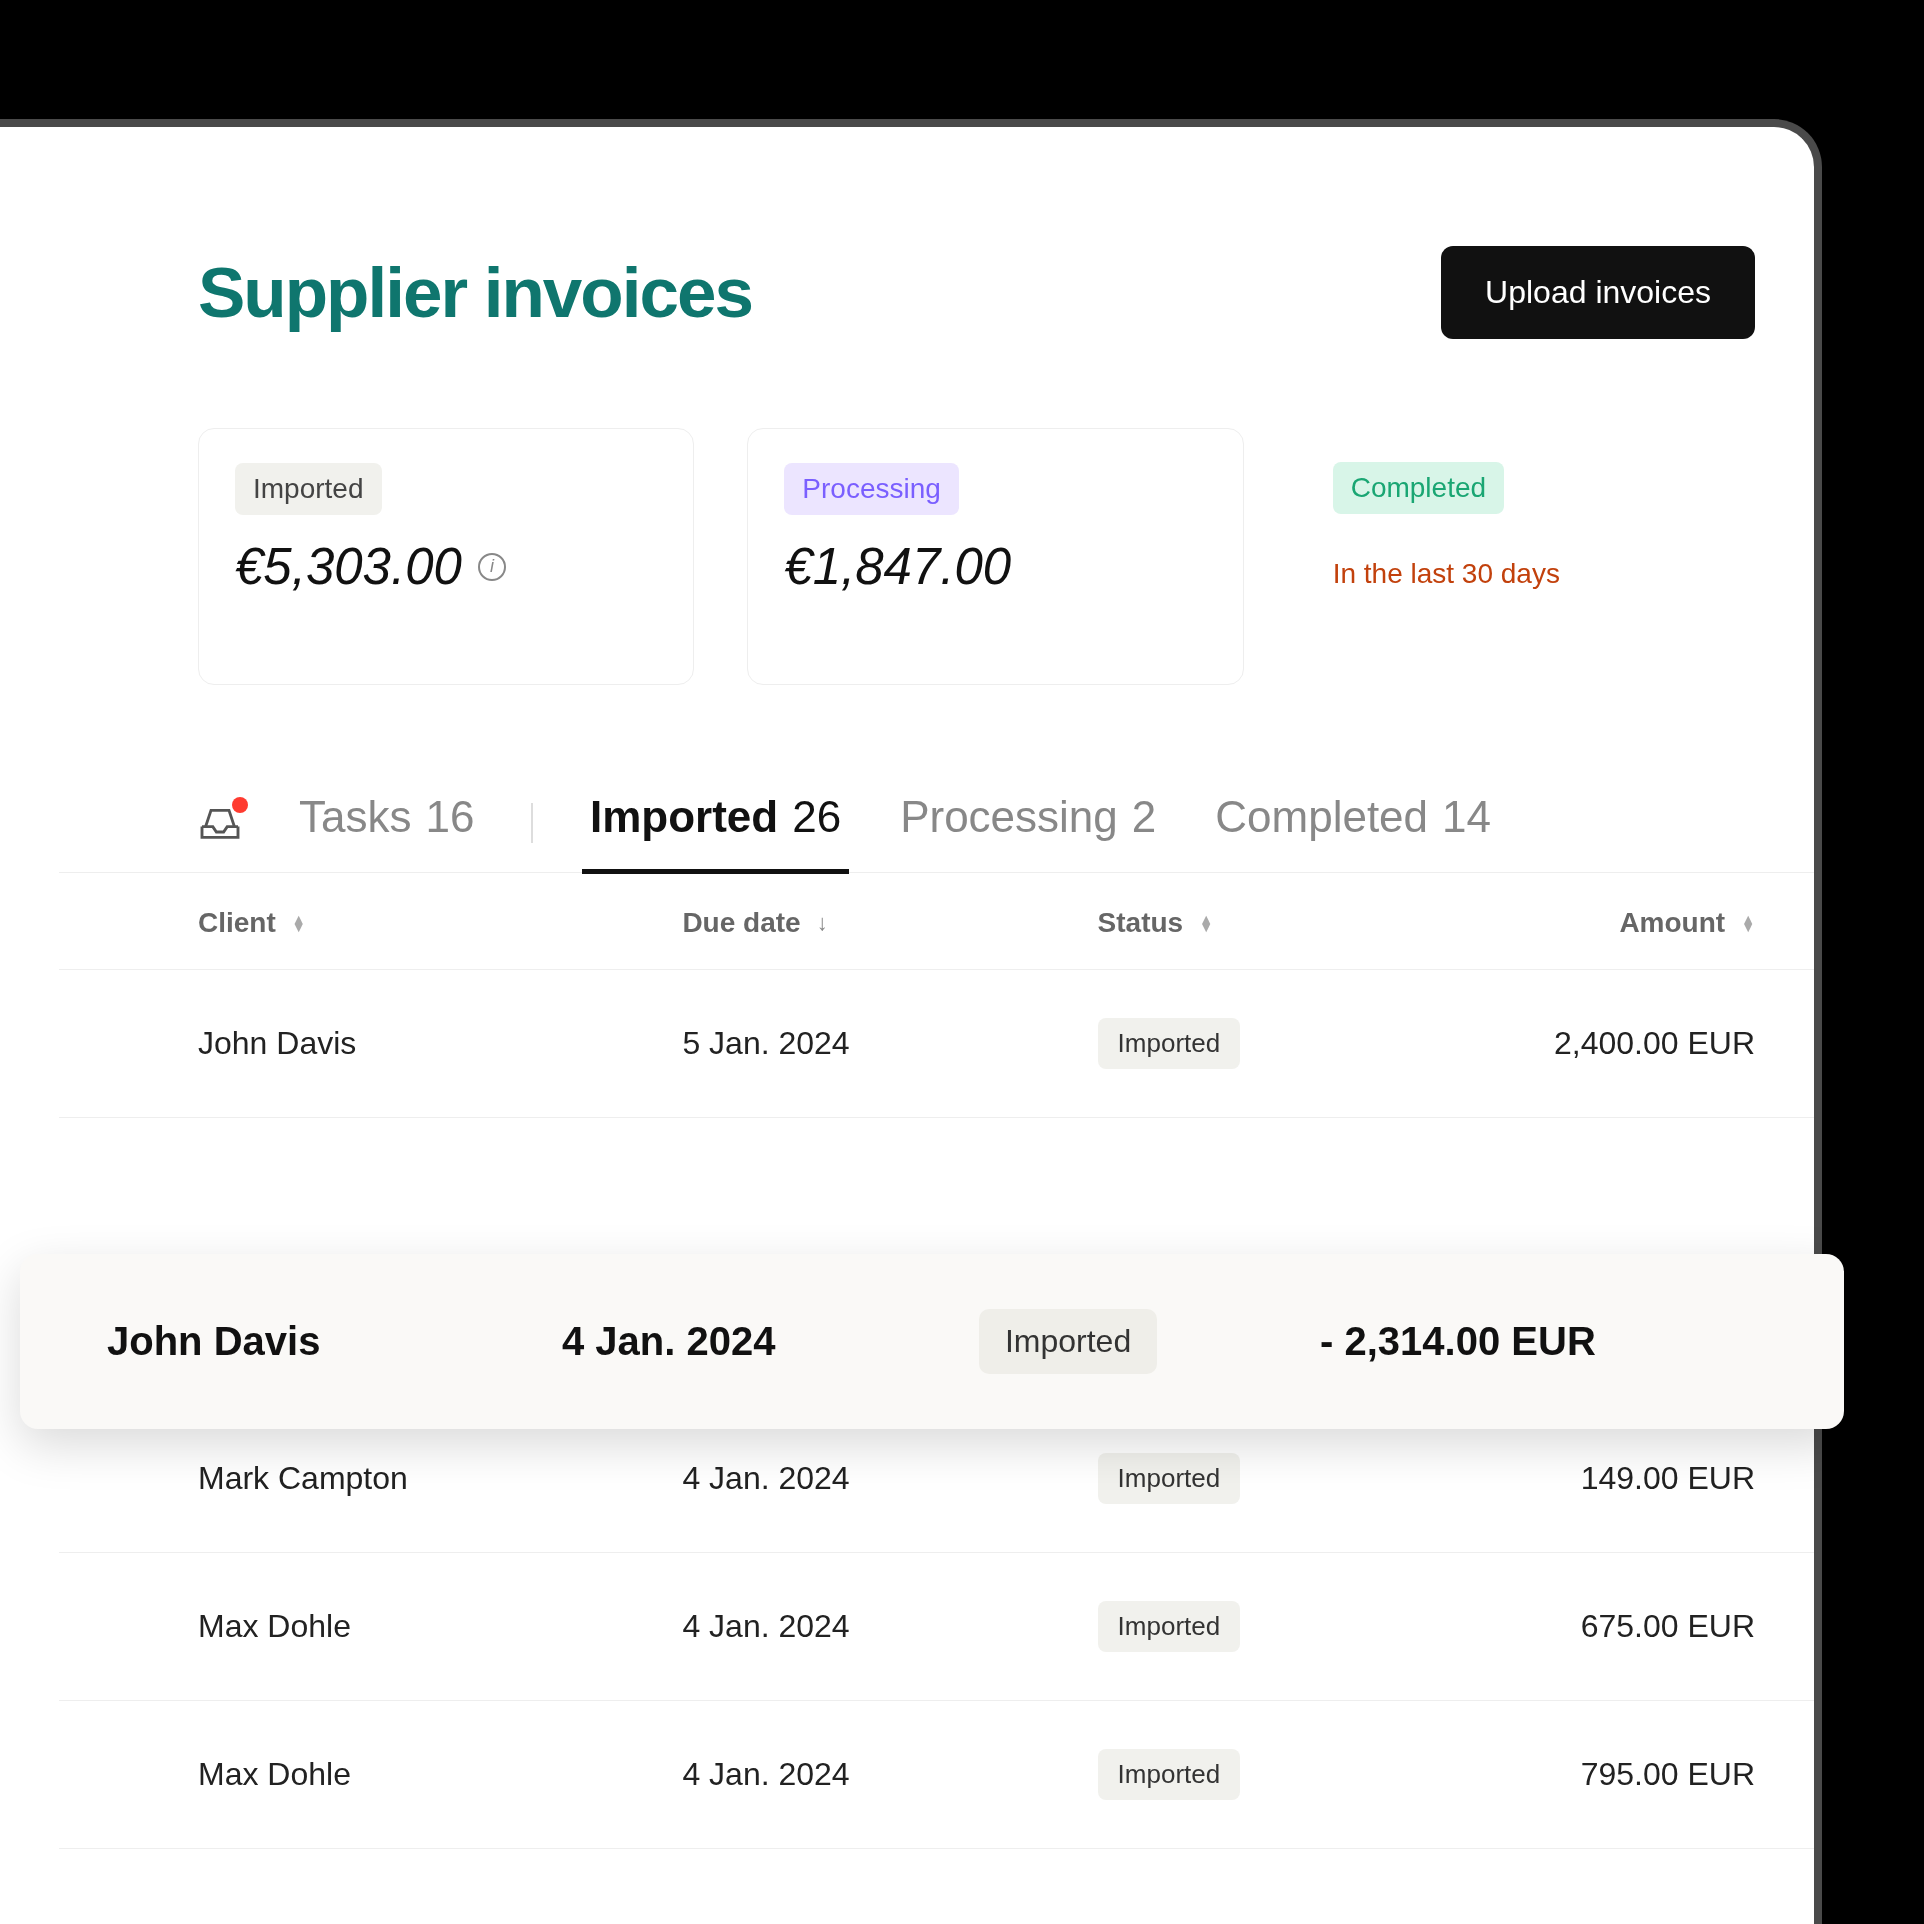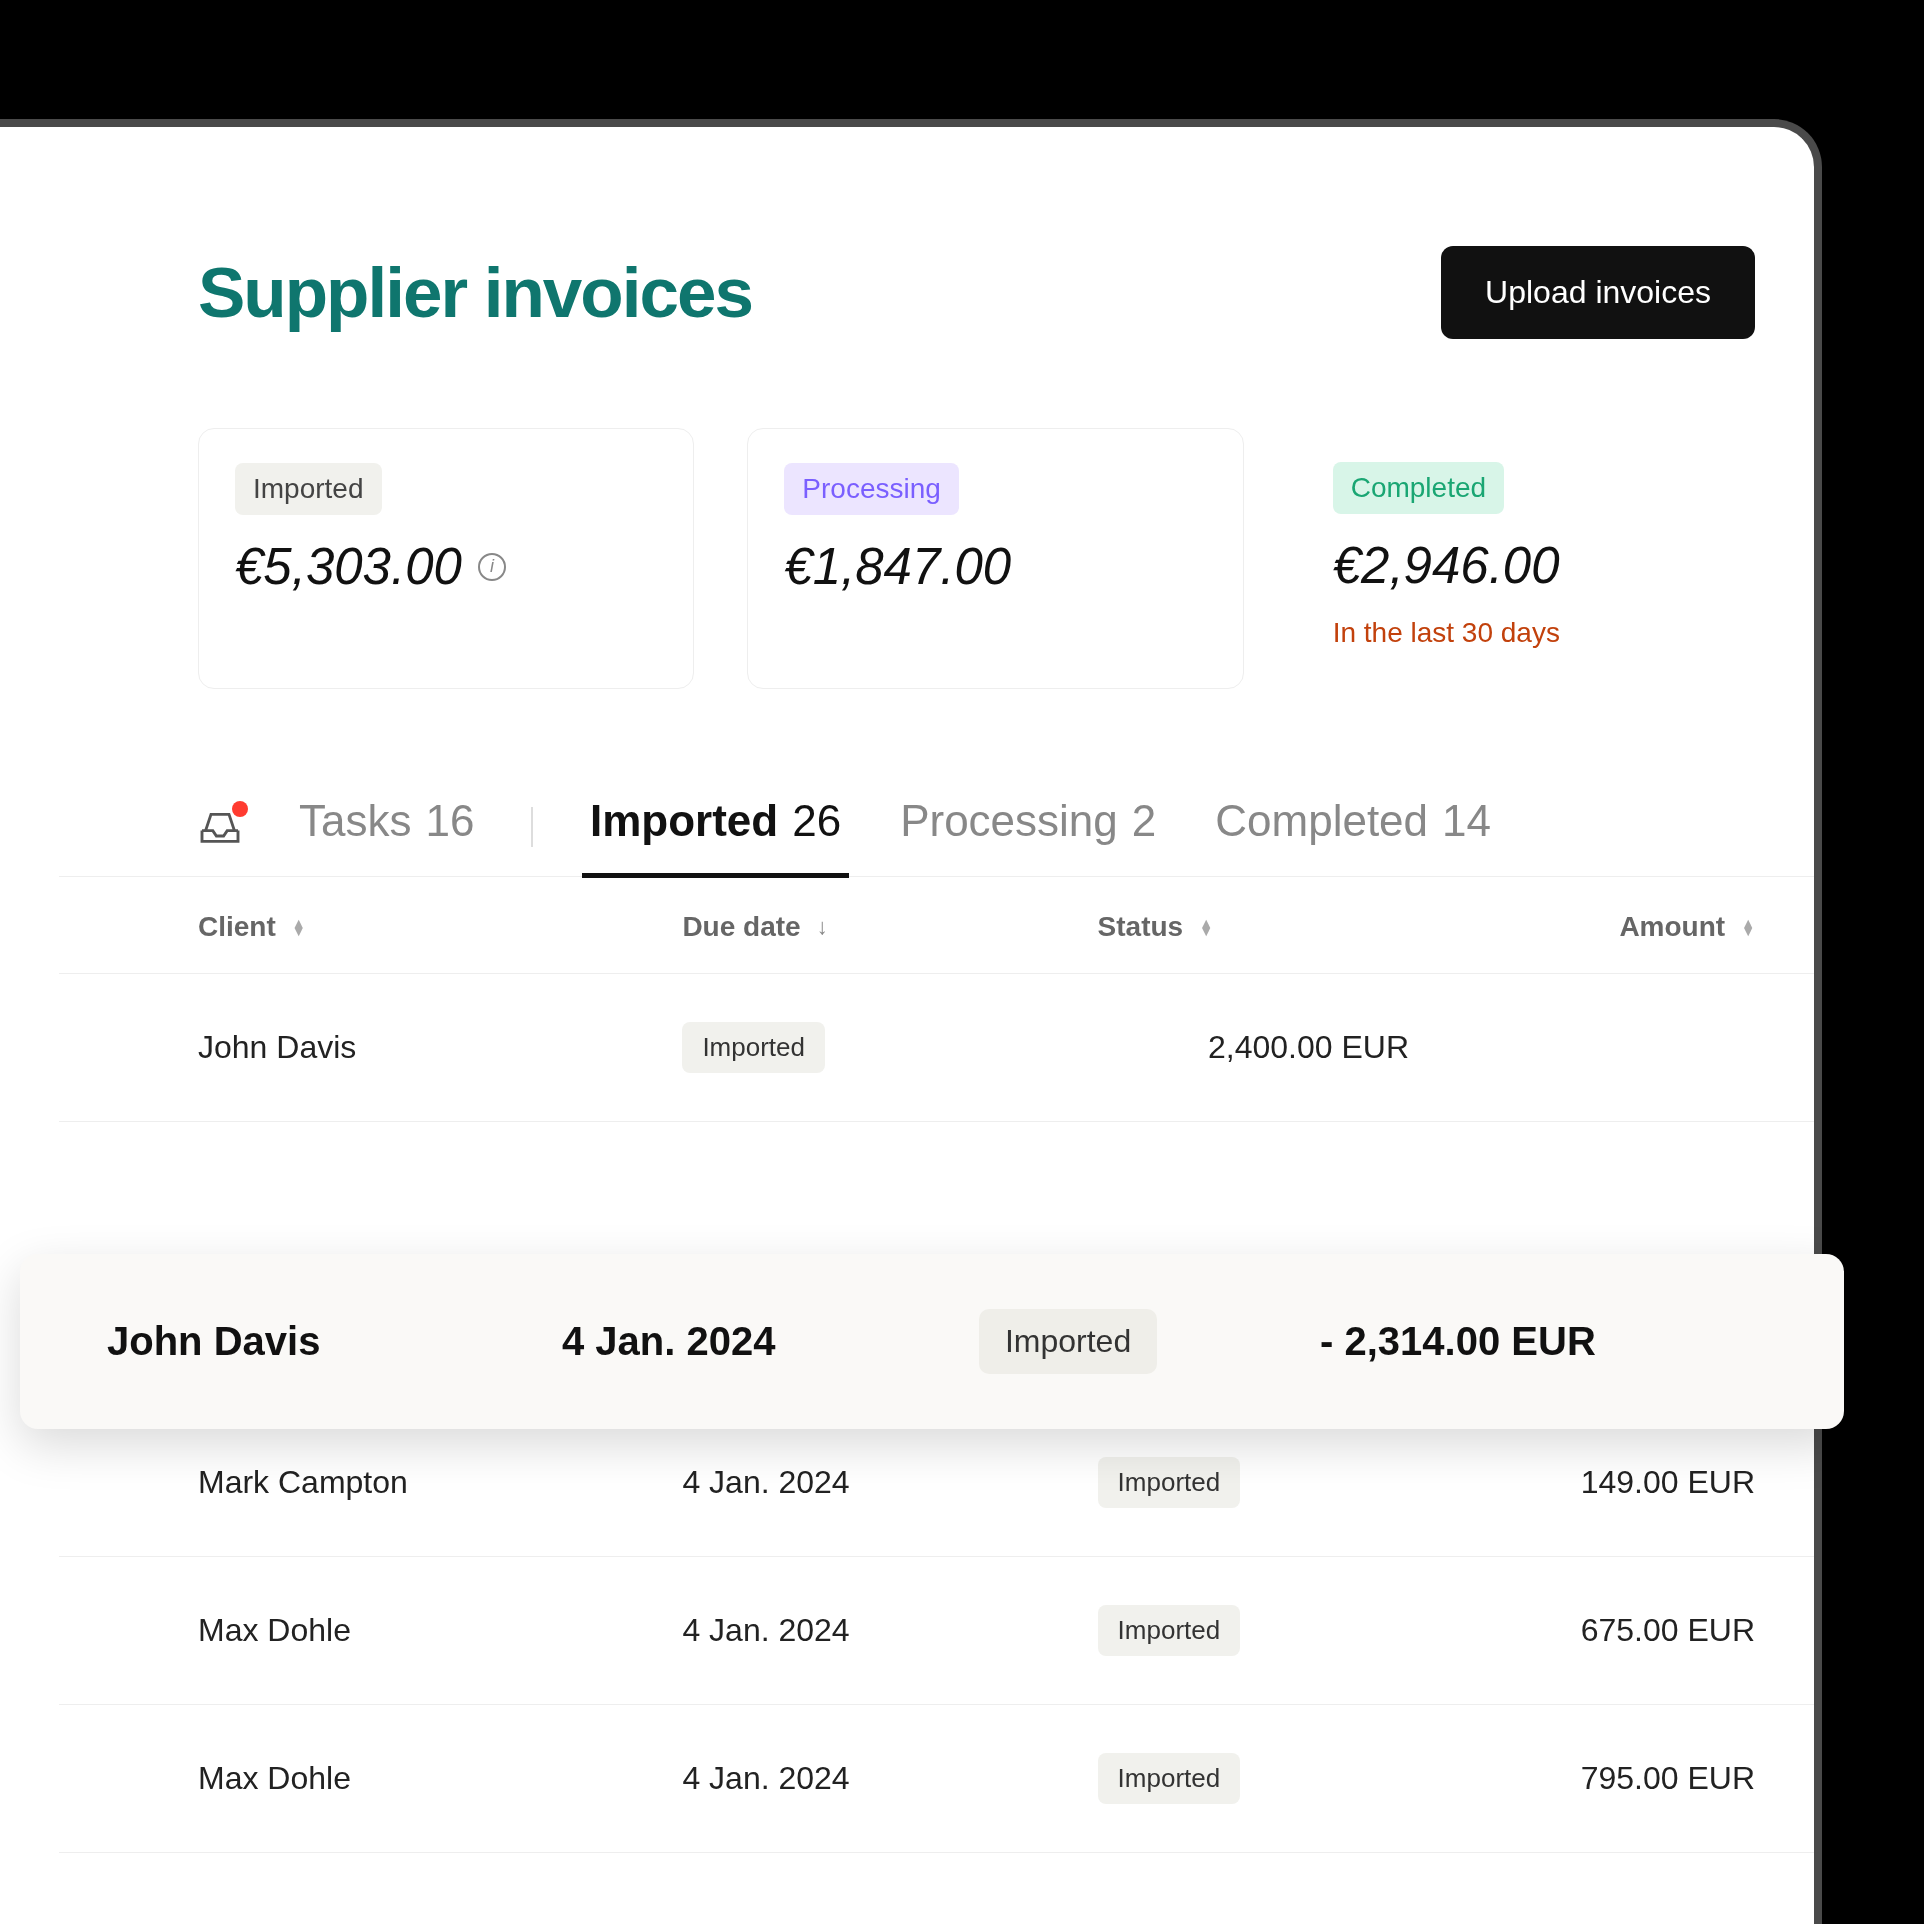--- a/index.html
+++ b/index.html
@@ -228,21 +228,20 @@
         <span>€5,303.00</span>
         <span class="info-icon">i</span>
       </div>
     </div>
     <div class="card">
       <span class="badge badge-processing">Processing</span>
       <div class="card-amount">€1,847.00</div>
     </div>
     <div class="card">
       <span class="badge badge-completed">Completed</span>
-      <div class="card-amount">€2,946.00</div>
       <div class="card-sub">In the last 30 days</div>
     </div>
   </div>
 
   <div class="tabs">
     <span class="inbox-icon">
       <svg viewBox="0 0 24 20" fill="none" stroke="#555" stroke-width="1.6">
         <path d="M2 12 L2 18 L22 18 L22 12"></path>
         <path d="M2 12 L8 12 L10 15 L14 15 L16 12 L22 12"></path>
         <path d="M4 12 L7 3 L17 3 L20 12"></path>
@@ -291,20 +290,21 @@
       <span>Amount</span>
       <span class="sort-icon">
           <span>▲</span>
           <span>▼</span>
         </span>
     </div>
   </div>
 
   <div class="trow">
     <div>John Davis</div>
+    <div>5 Jan. 2024</div>
     <div class="cell-status"><span class="status-badge">Imported</span></div>
     <div class="cell-amount">2,400.00 EUR</div>
   </div>
 
   <div class="trow" style="visibility:hidden; padding:69px 0;">
     <div></div>
       <div></div>
       <div></div>
       <div></div>
   </div>

